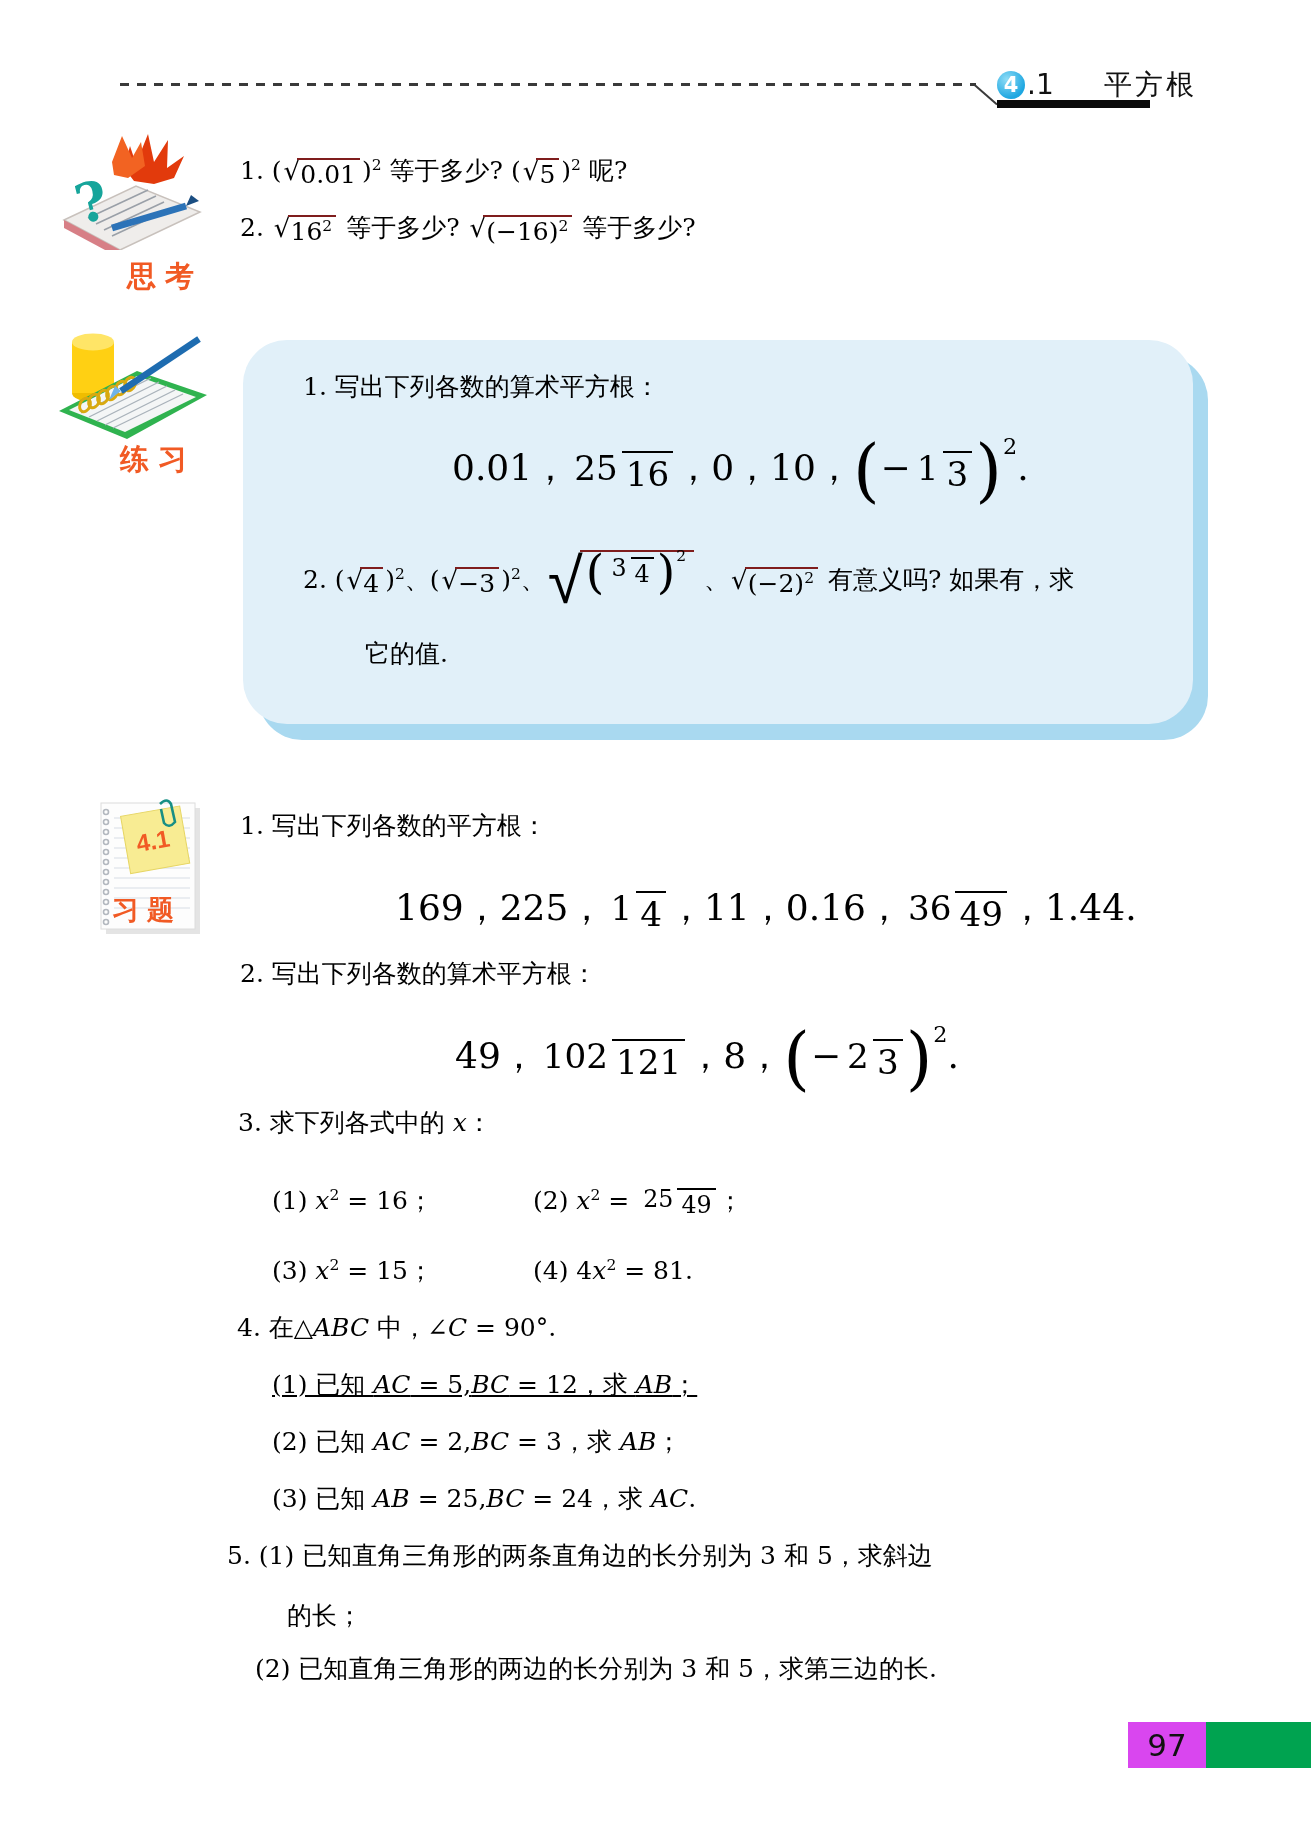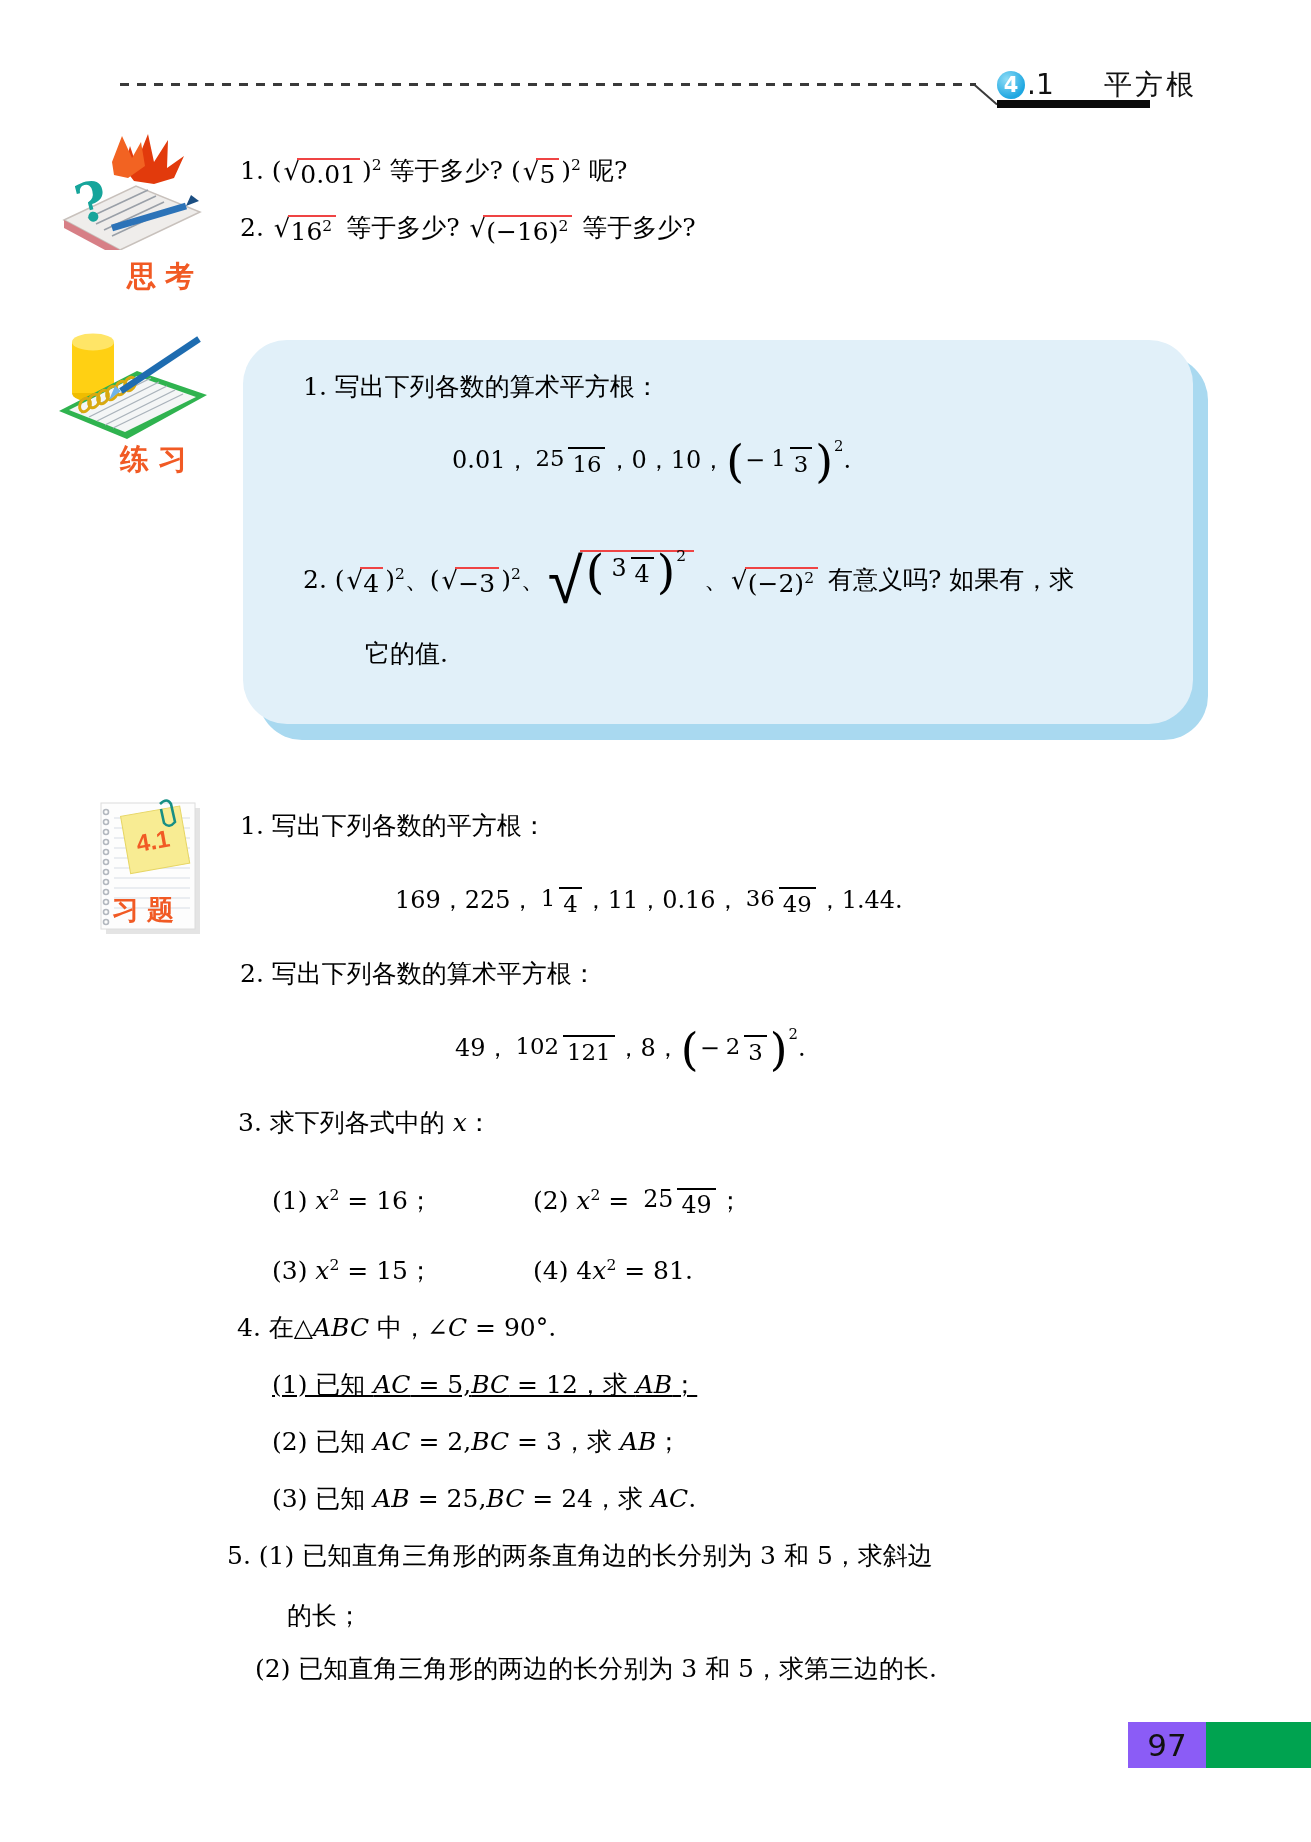--- a/index.html
+++ b/index.html
@@ -3,34 +3,34 @@
 <meta charset="utf-8">
 <style>
   * { margin:0; padding:0; box-sizing:border-box; }
   html,body { background:#ffffff; }
   body {
     width:1311px; height:1842px; position:relative; overflow:hidden;
     font-family:"DejaVu Serif","Liberation Serif",serif; color:#000;
   }
   .abs { position:absolute; }
   .line { font-size:25px; white-space:nowrap; line-height:1.3; }
-  .fline { font-size:24px; white-space:nowrap; }
+  .fline { font-size:36px; white-space:nowrap; }
   sup { font-size:0.62em; line-height:0; vertical-align:0.55em; }
   sup.hi { vertical-align:1.15em; }
   .it { font-style:italic; }
   
   .frac { display:inline-flex; text-align:center;
           vertical-align:middle; margin:0 2px; line-height:1; font-size:0.95em; }
   .frac .num { display:block; padding:0 4px 4px; }
   .frac .den { display:block; border-top:2px solid #000; padding:4px 4px 0; }
   
   .sqrt { display:inline-flex; align-items:flex-start; margin:0 2px; vertical-align:-0.05em; }
   .sqrt::before { content:"√"; font-family:"DejaVu Sans","Liberation Sans",sans-serif;
                   line-height:1.02; margin-right:-3px; font-size:1.05em; }
-  .sqrt .rad { border-top:2px solid #ef4444; line-height:1.12; padding:1px 4px 0 3px; }
+  .sqrt .rad { border-top:2px solid #7f1d1d; line-height:1.12; padding:1px 4px 0 3px; }
   .sqrt.tall { vertical-align:middle; align-items:flex-start; }
   .sqrt.tall::before { font-size:2.55em; line-height:0.98; font-weight:100; }
   .sqrt.tall .rad { padding:4px 8px 0 5px; }
   
   .bp { font-size:1.9em; font-weight:300; vertical-align:middle; line-height:0; padding:0 1px; }
   
   .sec-label { font-size:29px; font-weight:bold; color:#f15a24; letter-spacing:9px;
                font-family:"DejaVu Sans","Liberation Sans",sans-serif; white-space:nowrap;margin-top:16px; }
   
   .dash-line { height:3px;
@@ -39,21 +39,21 @@
   .chapter-circle { position:absolute; width:28px; height:28px; border-radius:50%;
     background:radial-gradient(circle at 35% 30%, #8edcf6, #1ea7e1 70%);
     color:#fff; font-family:"DejaVu Sans","Liberation Sans",sans-serif;
     font-size:21px; font-weight:bold; display:flex; align-items:center; justify-content:center; }
   .hdr-txt { font-family:"DejaVu Sans","Liberation Sans",sans-serif; font-size:28px; color:#111; }
   .hdr-bar { background:#0a0a0a; height:8px; }
   
   .pbox-shadow { background:#a9d9f0; border-radius:44px; }
   .pbox { background:#e1f0f9; border-radius:44px; }
   
-  .pg-light { background:#8b5cf6; display:flex; align-items:center; justify-content:center;
+  .pg-light { background:#d946ef; display:flex; align-items:center; justify-content:center;
     font-family:"DejaVu Sans","Liberation Sans",sans-serif; font-size:31px; color:#111; }
   .pg-dark { background:#00a350; }
 </style>
 </head>
 <body>
 
 <div class="abs" style="left:0;top:0;width:1311px;height:120px;">
   <div class="abs dash-line" style="left:120px;top:83px;width:856px;"></div>
   <div class="abs diag" style="left:975px;top:84px;"></div>
   <span class="chapter-circle" style="left:997px;top:71px;">4</span>

